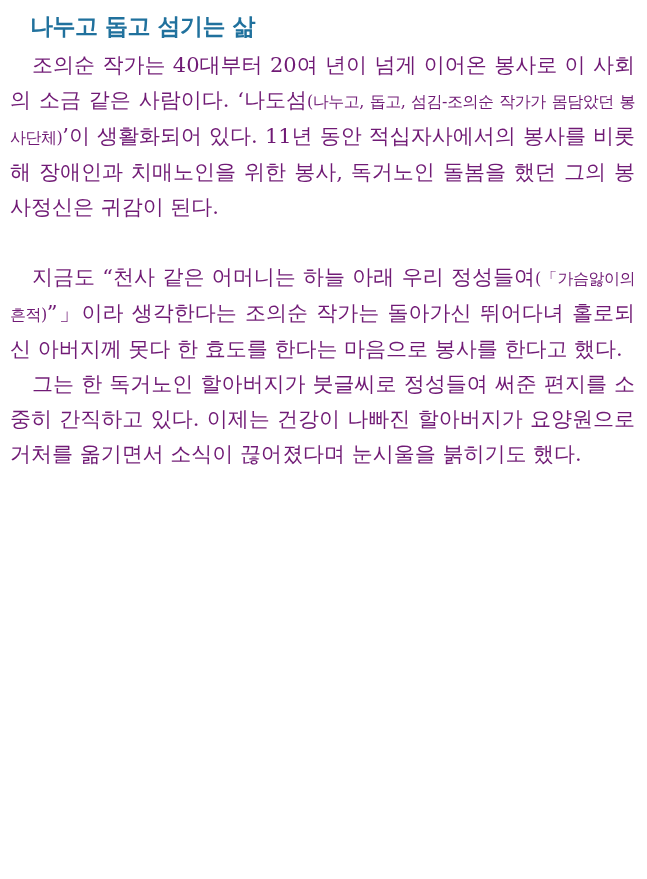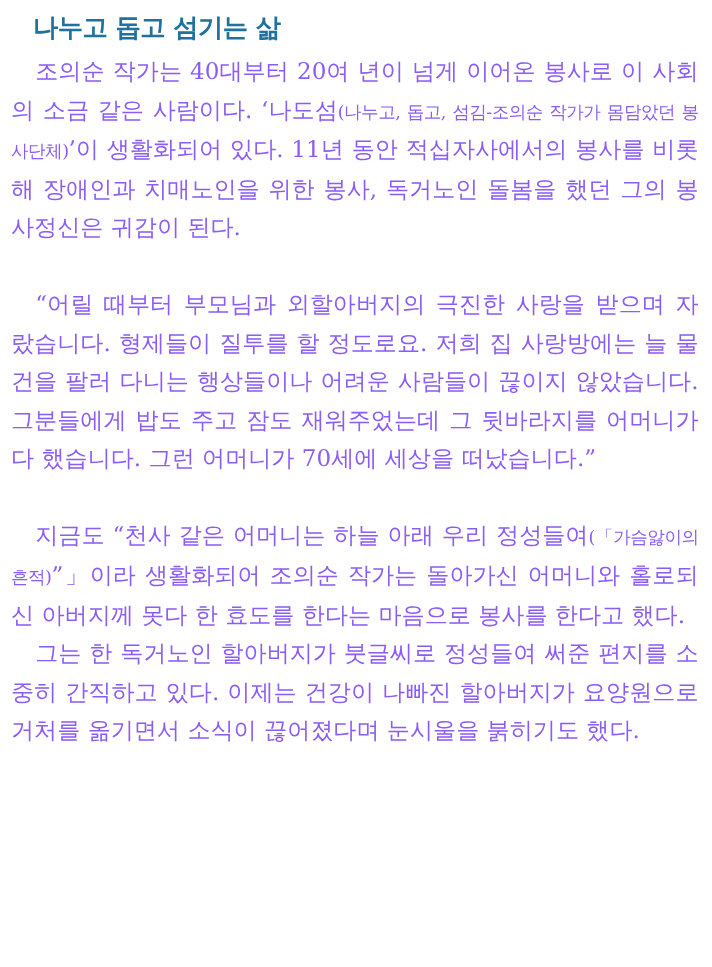--- a/index.html
+++ b/index.html
@@ -32,34 +32,33 @@
   .article-body {
     color: #1b1b1b;
   }
   .para {
     margin: 0;
     font-size: 21px;
     line-height: 35px;
     text-align: justify;
     text-indent: 1.05em;
     word-break: normal;
-    color: #8b5cf6;
+    color: #701a75;
   }
   .para.gap {
     margin-top: 35px;
   }
   .para .small {
     font-size: 16px;
     letter-spacing: -0.5px;
   }
 </style>
 </head>
 <body style="background: rgb(255, 255, 255);">
 
 <div class="page">
   <h1 class="heading" style="color: rgb(32, 113, 157);">나누고 돕고 섬기는 삶</h1>
   <div class="article-body" style="color: rgb(27, 27, 27);">
       <p class="para"><span>조의순 작가는 40대부터 20여 년이 넘게 이어온 봉사로 이 사회의 소금 같은 사람이다. ‘나도섬</span><span class="small">(나누고, 돕고, 섬김-조의순 작가가 몸담았던 봉사단체)</span><span>’이 생활화되어 있다. 11년 동안 적십자사에서의 봉사를 비롯해 장애인과 치매노인을 위한 봉사, 독거노인 돌봄을 했던 그의 봉사정신은 귀감이 된다.</span></p>
-      <p class="para gap"><span>“어릴 때부터 부모님과 외할아버지의 극진한 사랑을 받으며 자랐습니다. 형제들이 질투를 할 정도로요. 저희 집 사랑방에는 늘 물건을 팔러 다니는 행상들이나 어려운 사람들이 끊이지 않았습니다. 그분들에게 밥도 주고 잠도 재워주었는데 그 뒷바라지를 어머니가 다 했습니다. 그런 어머니가 70세에 세상을 떠났습니다.”</span></p>
-      <p class="para gap"><span>지금도 “천사 같은 어머니는 하늘 아래 우리 정성들여</span><span class="small">(「가슴앓이의 흔적)</span><span>”」이라 생활화되어 조의순 작가는 돌아가신 어머니와 홀로되신 아버지께 못다 한 효도를 한다는 마음으로 봉사를 한다고 했다.</span></p>
+      <p class="para gap"><span>지금도 “천사 같은 어머니는 하늘 아래 우리 정성들여</span><span class="small">(「가슴앓이의 흔적)</span><span>”」이라 생각한다는 조의순 작가는 돌아가신 뛰어다녀 홀로되신 아버지께 못다 한 효도를 한다는 마음으로 봉사를 한다고 했다.</span></p>
       <p class="para"><span>그는 한 독거노인 할아버지가 붓글씨로 정성들여 써준 편지를 소중히 간직하고 있다. 이제는 건강이 나빠진 할아버지가 요양원으로 거처를 옮기면서 소식이 끊어졌다며 눈시울을 붉히기도 했다.</span></p>
     </div>
 </div>
 
 </body></html>

